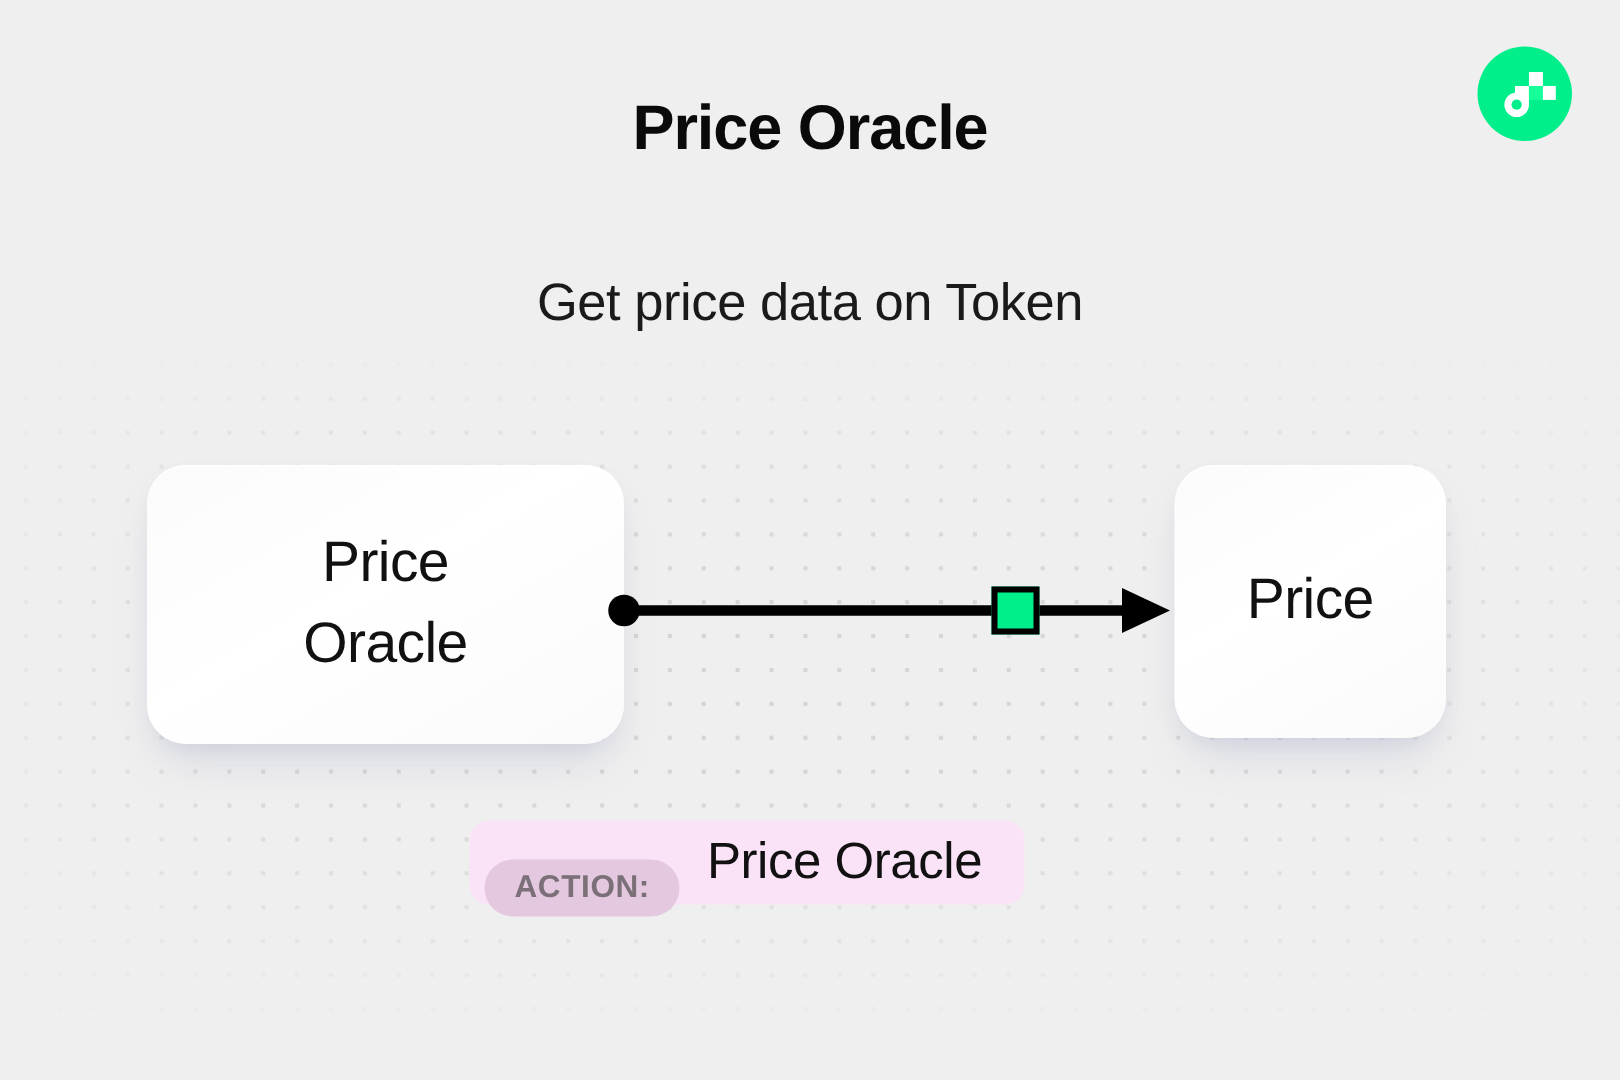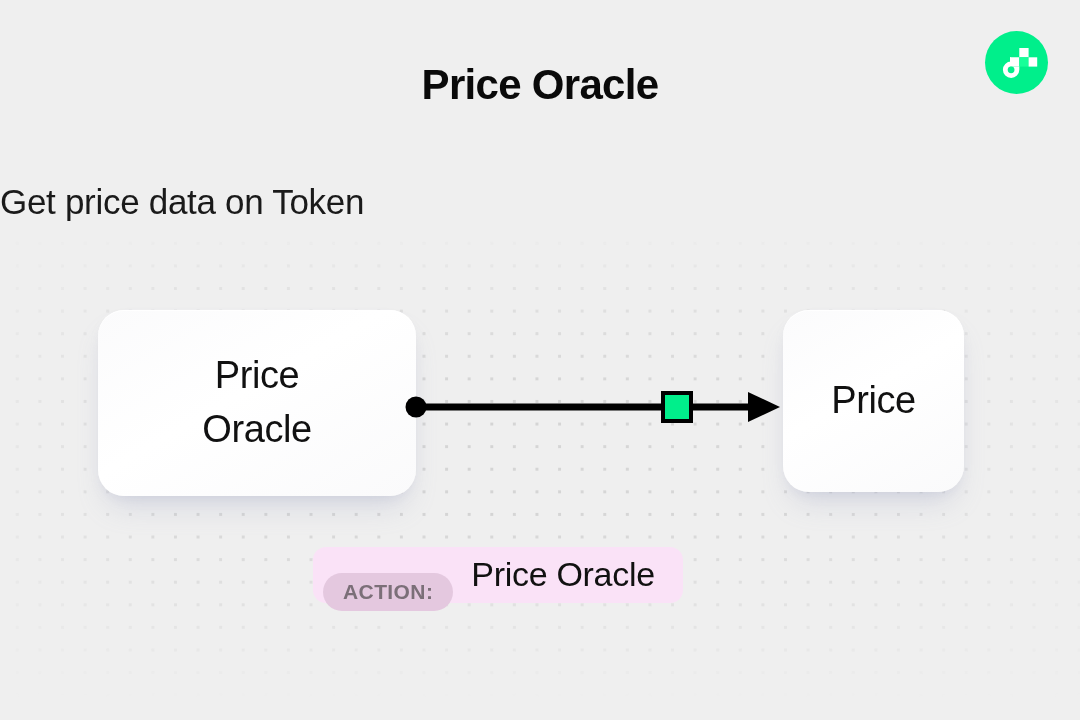--- a/index.html
+++ b/index.html
@@ -59,21 +59,21 @@
     font-weight: 700;
     letter-spacing: -0.7px;
     color: #0a0a0a;
     line-height: 1.15;
   }
   #page-subtitle {
     position: absolute;
     left: 0;
     top: 181px;
     width: 1080px;
-    text-align: left;
+    text-align: center;
     font-size: 35px;
     font-weight: 400;
     letter-spacing: -0.3px;
     color: #1a1a1a;
     line-height: 1.2;
   }
 
   
   .node-card {
     position: absolute;

